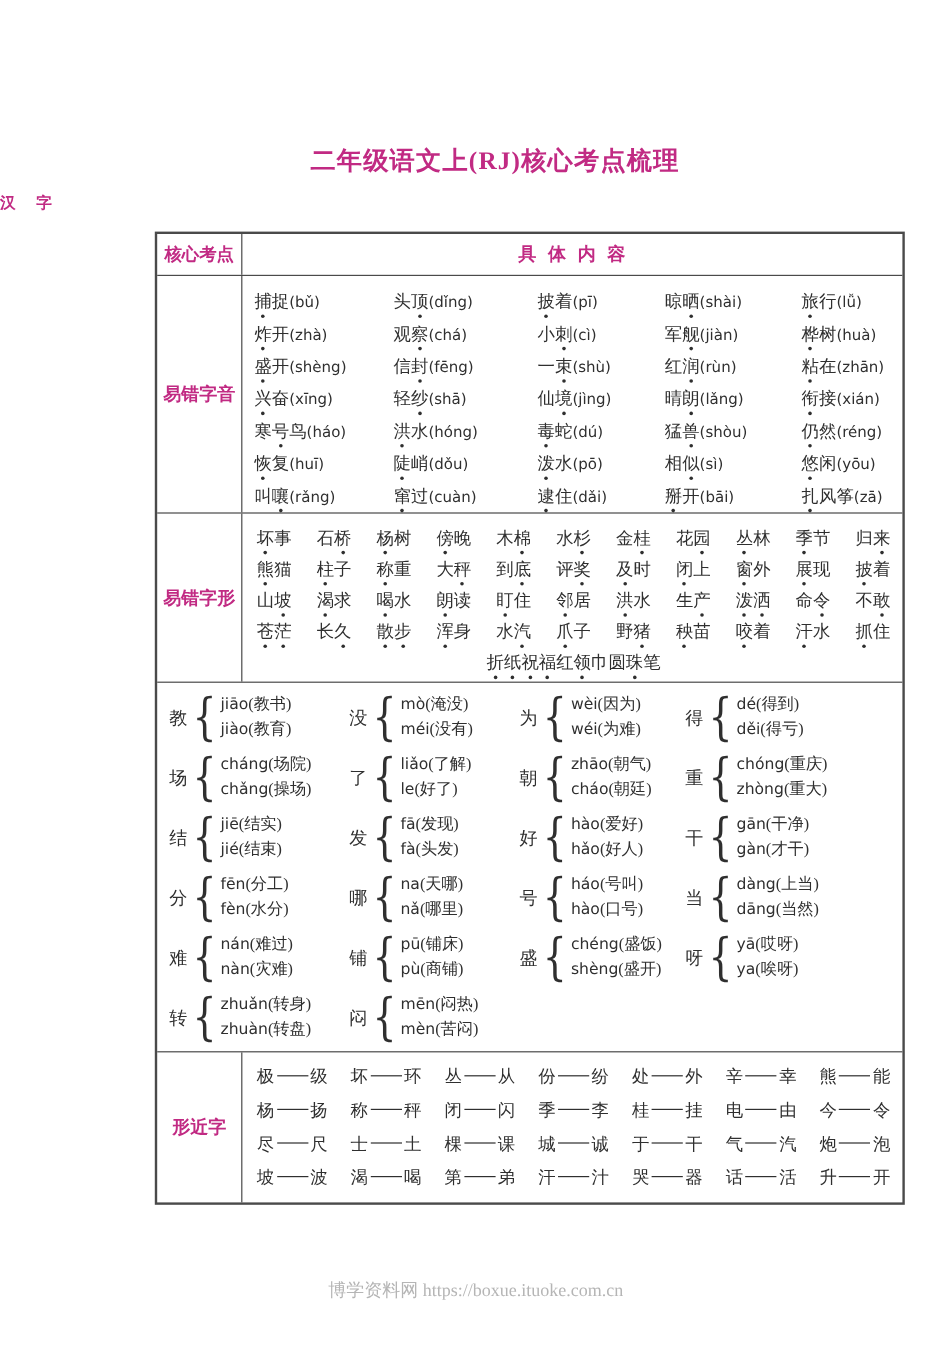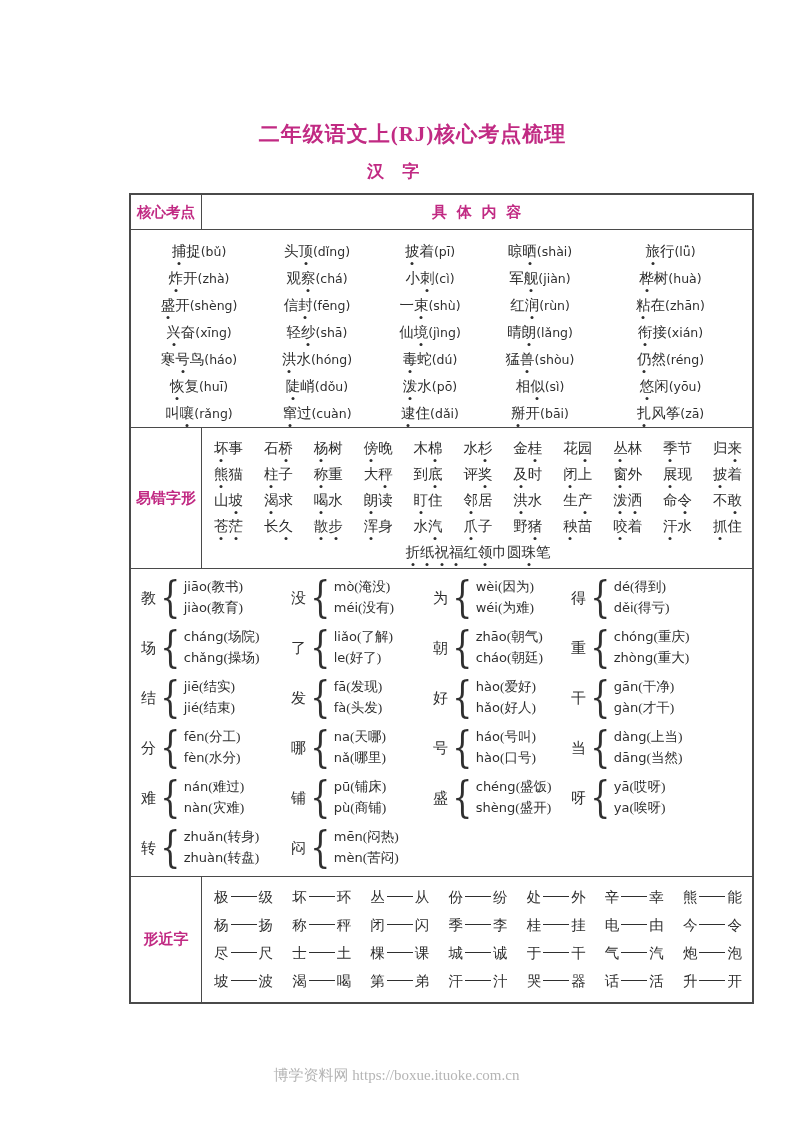--- a/index.html
+++ b/index.html
@@ -15,21 +15,21 @@
     color:var(--ink);
     overflow:hidden;
   }
   .title{
     position:absolute;top:120px;left:0;width:100%;
     text-align:center;font-size:21px;font-weight:bold;
     color:var(--accent);letter-spacing:1px;margin-left:16px;
   }
   .subtitle{
     position:absolute;top:160px;left:0;width:100%;
-    text-align:center;font-size:17px;font-weight:bold;
+    font-size:13px;font-weight:bold;
     color:var(--accent);letter-spacing:7px;
   }
   .tbl{
     position:absolute;left:85px;top:193px;width:621px;
     border:2px solid var(--border);
     display:flex;flex-direction:column;margin-left:44px;
   }
   .trow{display:flex;border-bottom:1.5px solid var(--border);}
   .trow:last-child{border-bottom:none;}
   .label-cell{
@@ -61,21 +61,21 @@
     background:var(--ink);transform:translateX(-50%);
   }
   .pin{
     font-family:"DejaVu Sans", sans-serif;
     font-size:12.5px;
   }
 
   
   .py-row{display:grid;grid-template-columns:116px 120px 106px 114px 1fr;
     height:27px;align-items:center;font-size:14.5px;}
-  .py-cell{white-space:nowrap;text-align:center;}
+  .py-cell{white-space:nowrap;}
 
   
   .xz-row{display:flex;justify-content:space-between;align-items:center;
     height:26px;font-size:14.5px;padding:0 2px;}
   .xz-row.loose{justify-content:center;}
 
   
   .dy-row{display:grid;grid-template-columns:150px 142px 138px 1fr;height:50px;}
   .dy-group{display:flex;align-items:center;}
   .dy-char{font-size:15px;margin-right:1px;}
@@ -108,20 +108,21 @@
   <div class="subtitle">汉 字</div>
 
   <div class="tbl">
 
     <div class="trow header-row">
       <div class="label-cell">核心考点</div>
       <div class="content-cell">具 体 内 容</div>
     </div>
 
     <div class="trow r-pinyin">
+      <div class="label-cell">易错字音</div>
       <div class="content-cell">
           <div class="py-row">
             <span class="py-cell"><span><span class="hz dot">捕</span><span class="hz">捉</span></span><span class="pin">(bǔ)</span></span>
             <span class="py-cell"><span><span class="hz">头</span><span class="hz dot">顶</span></span><span class="pin">(dǐng)</span></span>
             <span class="py-cell"><span><span class="hz dot">披</span><span class="hz">着</span></span><span class="pin">(pī)</span></span>
             <span class="py-cell"><span><span class="hz">晾</span><span class="hz dot">晒</span></span><span class="pin">(shài)</span></span>
             <span class="py-cell"><span><span class="hz dot">旅</span><span class="hz">行</span></span><span class="pin">(lǚ)</span></span>
           </div>
           <div class="py-row">
             <span class="py-cell"><span><span class="hz dot">炸</span><span class="hz">开</span></span><span class="pin">(zhà)</span></span>

